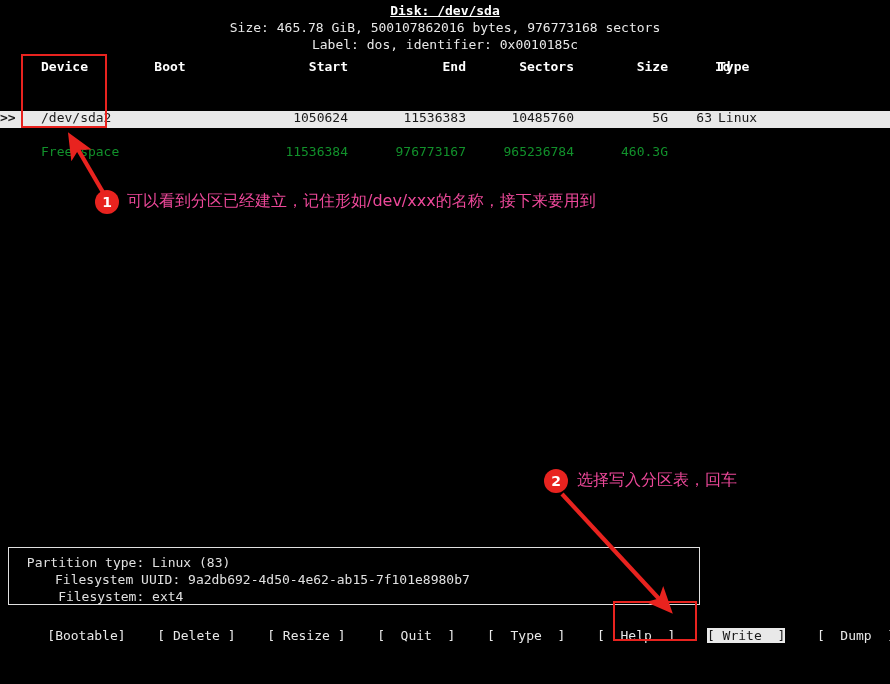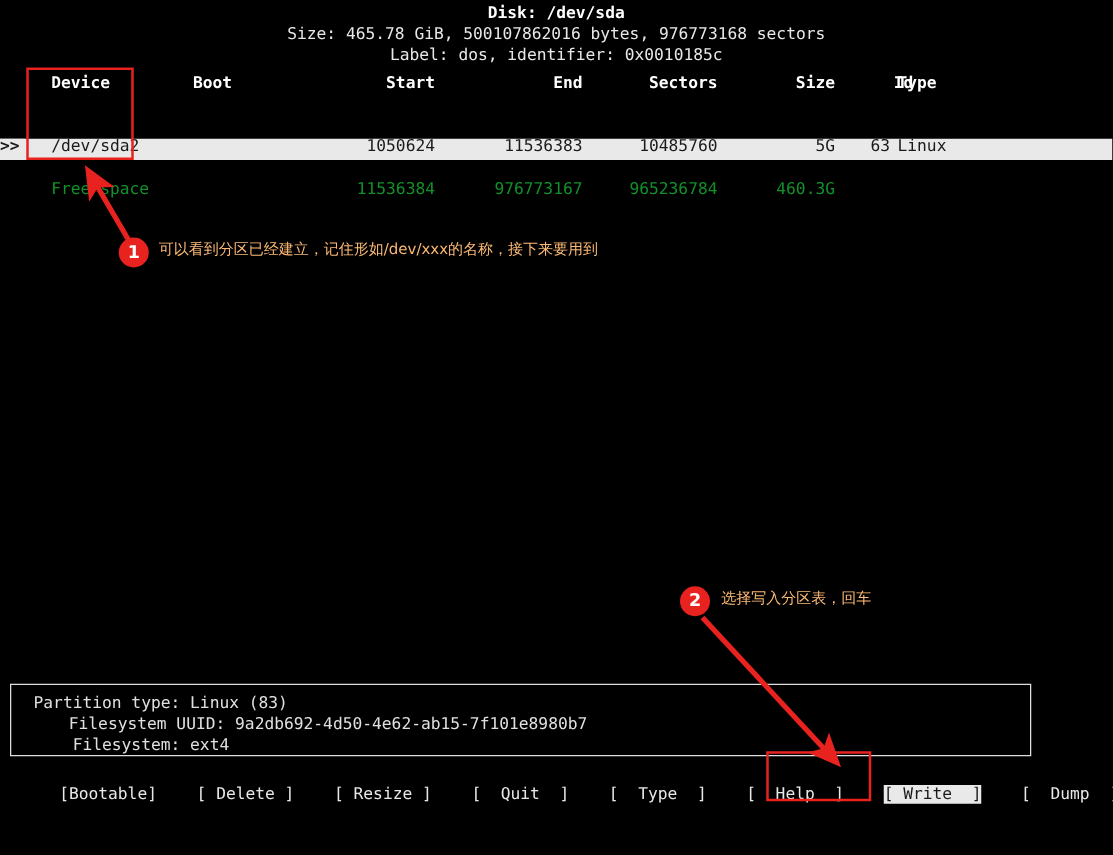--- a/index.html
+++ b/index.html
@@ -34,21 +34,21 @@
     font-size: 13px;
     letter-spacing: 0px;
   }
 
   
   .hdr {
     width: 890px;
     text-align: center;
     color: #e8e8e8;
   }
-  .hdr.bold { font-weight: bold; color: #ffffff; }
+  .hdr.bold { font-weight: bold; color: #ffffff; text-decoration: underline; }
 
   
   .ptable {
     position: absolute;
     left: 0;
     top: 60px;
     width: 890px;
   }
   .prow {
     position: relative;
@@ -136,21 +136,21 @@
   .prow.selected .marker {
     background: #e9e9e9;
     color: #1a1a1a;
   }
 
   
   .infobox {
     position: absolute;
     left: 8px;
     top: 547px;
-    width: 817px;
+    width: 692px;
     height: 58px;
     border: 1px solid #e0e0e0;
     box-sizing: border-box;
   }
   .infobox .iline {
     position: absolute;
     left: 10px;
     white-space: pre;
     color: #e0e0e0;
     font-size: 13px;
@@ -221,23 +221,23 @@
     font-size: 14px;
     font-weight: bold;
     text-align: center;
     line-height: 24px;
   }
   #badge-1 { left: 95px; top: 190px; }
   #badge-2 { left: 544px; top: 469px; }
 
   .anno-text {
     position: absolute;
-    color: #fdba74;
+    color: #ec4899;
     font-family: "DejaVu Sans", "Liberation Sans", sans-serif;
-    font-size: 12px;
+    font-size: 16px;
     white-space: nowrap;
     font-weight: 500;
   }
   #anno-text-1 { left: 127px; top: 193px; }
   #anno-text-2 { left: 577px; top: 472px; }
 
   .arrow-svg {
     position: absolute;
     left: 0;
     top: 0;

